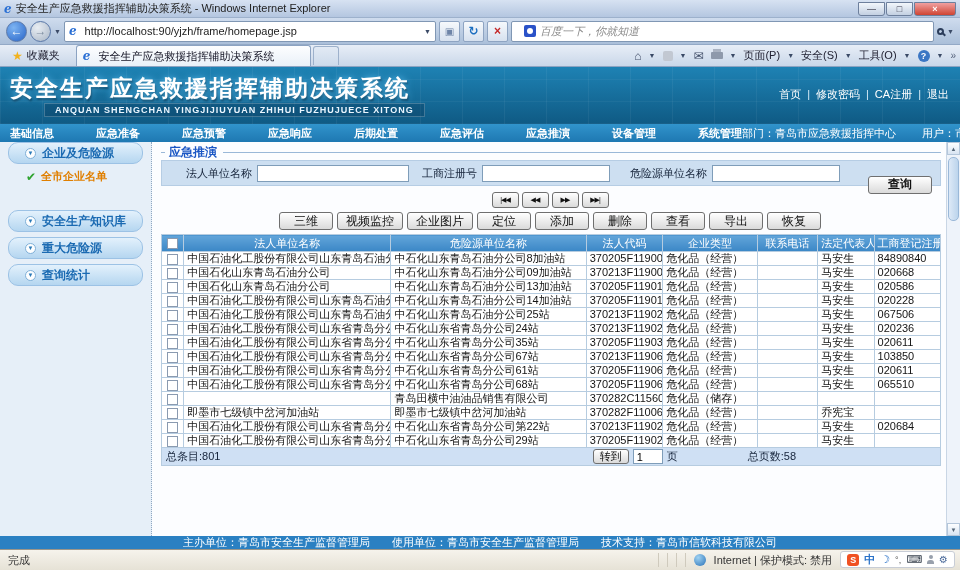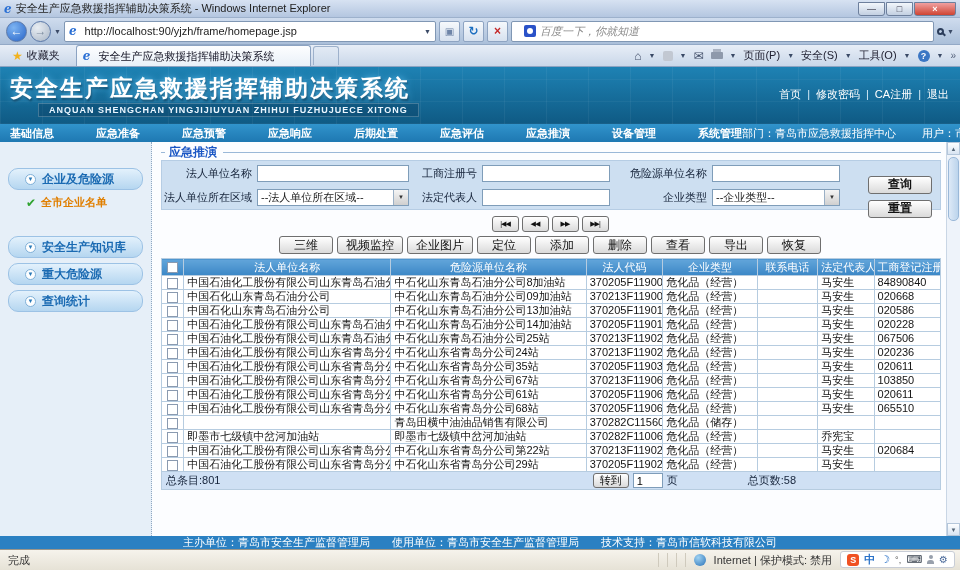--- a/index.html
+++ b/index.html
@@ -42,33 +42,33 @@
   .print-ico { width:12px; height:7px; background:#8e99ab; border-radius:1px; position:relative; display:inline-block; }
   .print-ico::before { content:''; position:absolute; top:-3px; left:2px; right:2px; height:3px; background:#aab3c2; }
   .help-ico { width:12px; height:12px; border-radius:50%; background:#3b76c4; color:#fff; font-size:9px; font-weight:bold; display:flex; align-items:center; justify-content:center; }
   .chev { color:#55617a; font-size:10px; }
 
   
   .appheader { height:57px; background:linear-gradient(#1e82b4,#0f5a84),#15709f; background-blend-mode:normal; position:relative; overflow:hidden; }
   .appheader::before { content:''; position:absolute; inset:0;
      background:repeating-linear-gradient(90deg,rgba(255,255,255,.05) 0 1px,transparent 1px 42px),repeating-linear-gradient(0deg,rgba(255,255,255,.04) 0 1px,transparent 1px 22px); }
   .app-title { position:absolute; left:10px; top:6px; font-size:23px; font-weight:bold; color:#fff; letter-spacing:2px; text-shadow:0 0 7px #5cc0f2,1px 2px 2px #083754; }
-  .app-sub { position:absolute; left:38px; top:36px; font-size:9px; font-weight:bold; color:#eaf6ff; letter-spacing:1px; background:rgba(6,48,80,.28); border:1px solid rgba(255,255,255,.22); padding:1px 10px; }
+  .app-sub { position:absolute; left:44px; top:36px; font-size:9px; font-weight:bold; color:#eaf6ff; letter-spacing:1px; background:rgba(6,48,80,.28); border:1px solid rgba(255,255,255,.22); padding:1px 10px; }
   .toplinks { position:absolute; right:8px; top:20px; display:flex; font-size:11px; color:#fff; }
   .toplinks span { padding:0 3px; }
   .toplinks span:not(:first-child)::before { content:'|'; margin-right:6px; color:#d7ecf8; }
 
   .menubar { height:18px; background:linear-gradient(#3194cc,#1e78b2); display:flex; align-items:center; padding:0 10px; }
   .menu-items { display:flex; gap:42px; }
   .menu-item { font-size:11px; font-weight:bold; color:#fff; white-space:nowrap; }
   .menu-right { margin-left:auto; display:flex; gap:26px; font-size:11px; color:#fff; white-space:nowrap; }
 
   
   .content { height:394px; display:flex; background:#e2ebf5; }
-  .sidebar { width:152px; border-right:1px dotted #90a8c2; padding-top:26px; background:#e6eff8; }
+  .sidebar { width:152px; border-right:1px dotted #90a8c2; padding-top:0; background:#e6eff8; }
   .side-btn { height:22px; margin:0 8px 5px 8px; border:1px solid #9cc2e5; border-radius:10px; background:linear-gradient(#e3f1fc,#b5d6f0); display:flex; align-items:center; gap:6px; padding-left:16px; font-size:12px; font-weight:bold; color:#1a6ab2; }
   .side-circle { width:11px; height:11px; border-radius:50%; background:#fdfeff; border:1px solid #7fb0d8; color:#2a7ab8; font-size:6px; display:flex; align-items:center; justify-content:center; }
   .side-active { display:flex; align-items:center; gap:5px; margin:2px 0 16px 26px; font-size:11px; font-weight:bold; color:#e07f00; }
   .check { color:#2fa32f; font-size:12px; }
   .side-gap { height:10px; }
 
   .main { flex:1; padding:3px 5px 0 9px; background:#fcfdff; position:relative; }
 
   .q-legendrow { display:flex; align-items:center; height:15px; }
   .q-legend { font-size:12px; font-weight:bold; color:#1a56c4; margin-right:6px; }
@@ -263,35 +263,20 @@
 
     <div class="q-panel">
       <div class="q-row">
         <span class="q-label w1">法人单位名称</span>
         <input class="tinput i1" style="">
         <span class="q-label w2">工商注册号</span>
         <input class="tinput i2" style="">
         <span class="q-label w3">危险源单位名称</span>
         <input class="tinput i3" style="">
         <span class="q-btncell"><button class="btn qbtn">查询</button></span>
-      </div>
-      <div class="q-row">
-        <span class="q-label w1">法人单位所在区域</span>
-        <span class="selbox i1" style="width:152px">
-          <span class="sel-text">--法人单位所在区域--</span>
-          <span class="dd">▼</span>
-        </span>
-        <span class="q-label w2">法定代表人</span>
-        <input class="tinput i2" style="">
-        <span class="q-label w3">企业类型</span>
-        <span class="selbox" style="width:128px">
-          <span class="sel-text">--企业类型--</span>
-          <span class="dd">▼</span>
-        </span>
-        <span class="q-btncell"><button class="btn qbtn">重置</button></span>
       </div>
     </div>
 
     <div class="toolbar-row">
       <span style="display:flex;gap:3px">
 
       <button class="btn pager-btn">|◀◀</button>
           <button class="btn pager-btn">◀◀</button>
           <button class="btn pager-btn">▶▶</button>
           <button class="btn pager-btn">▶▶|</button>

